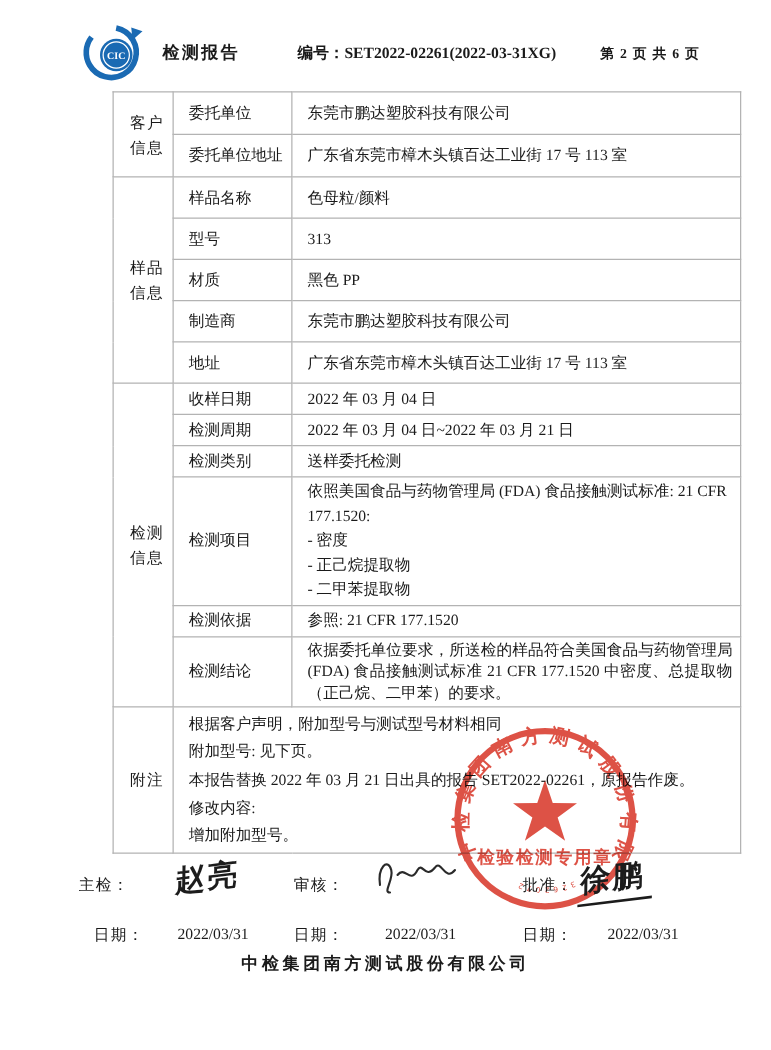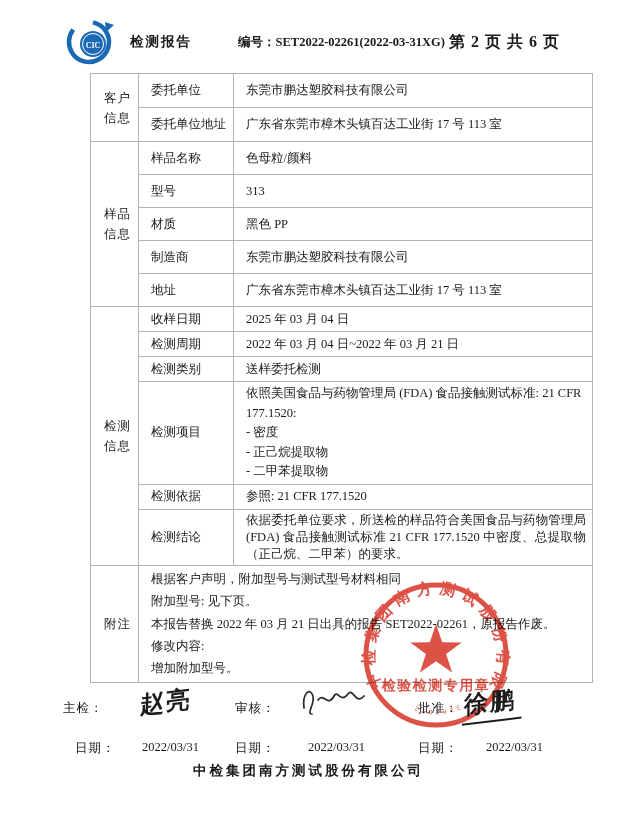--- a/index.html
+++ b/index.html
@@ -13,21 +13,21 @@
   .page { position:relative; width:617px; height:840px; background:#fff; }
 
   
   .header {
     position:absolute; left:62px; top:16px; width:498px; height:52px;
     display:flex; align-items:center;
   }
   .logo-wrap { width:58px; height:52px; flex:0 0 auto; }
   .hdr-title { font-weight:bold; font-size:13.5px; margin-left:10px; letter-spacing:2px; }
   .hdr-no { font-weight:bold; font-size:12.5px; margin-left:46px; white-space:nowrap; }
-  .hdr-page { font-weight:bold; font-size:16px; margin-left:auto; white-space:nowrap; letter-spacing:1px; }
+  .hdr-page { font-weight:bold; font-size:11px; margin-left:auto; white-space:nowrap; letter-spacing:1px; }
 
   
   table.report {
     position:absolute; left:58px; top:73px;
     width:502px; border-collapse:collapse; table-layout:fixed;
     font-size:12.5px;
     margin-left:32px;
   }
   table.report td {
     border:1px solid #b3b3b3; vertical-align:middle;
@@ -136,21 +136,21 @@
       <td class="lbl">地址</td>
       <td class="val">广东省东莞市樟木头镇百达工业街 17 号 113 室</td>
     </tr>
 
     <tr style="height:25px">
       <td class="sec" rowspan="6">
         <div class="sec-line">检测</div>
         <div class="sec-line">信息</div>
       </td>
       <td class="lbl">收样日期</td>
-      <td class="val">2025 年 03 月 04 日</td>
+      <td class="val">2022 年 03 月 04 日</td>
     </tr>
     <tr style="height:25px">
       <td class="lbl">检测周期</td>
       <td class="val">2022 年 03 月 04 日~2022 年 03 月 21 日</td>
     </tr>
     <tr style="height:25px">
       <td class="lbl">检测类别</td>
       <td class="val">送样委托检测</td>
     </tr>
     <tr style="height:97px">

